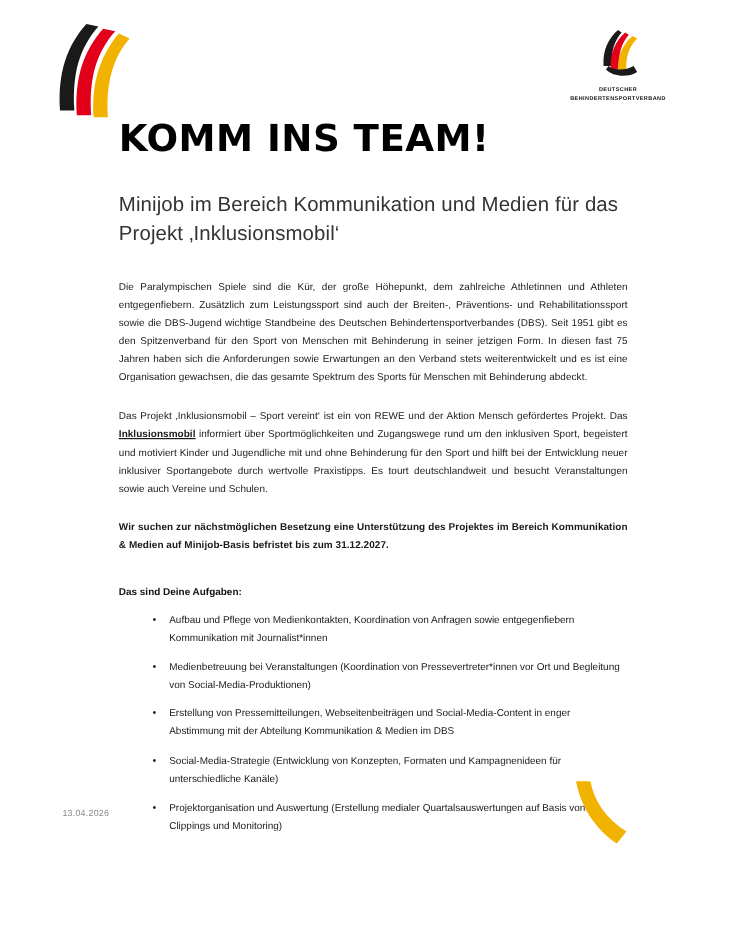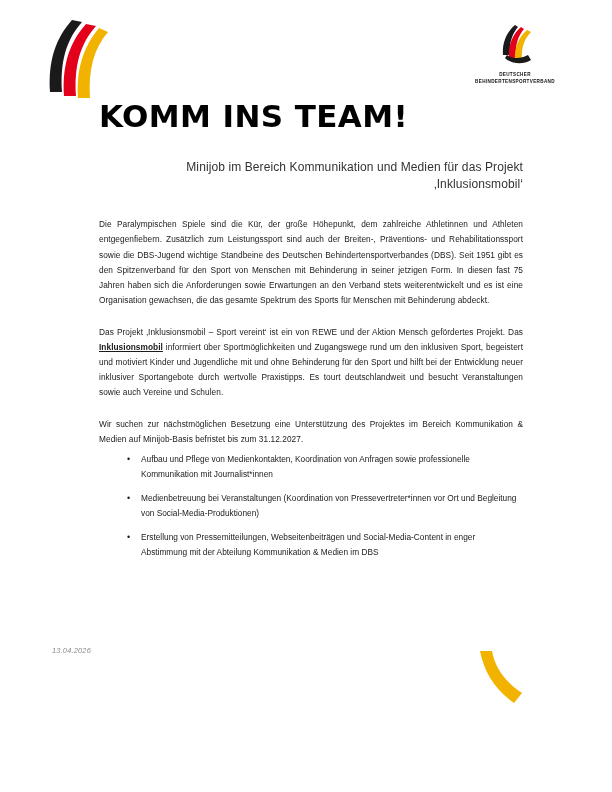--- a/index.html
+++ b/index.html
@@ -68,38 +68,37 @@
     font-size: 31px;
     font-weight: bold;
     letter-spacing: 0.4px;
     line-height: 1.05;
     margin: 0 0 26px 0;
     color: #000;
     text-transform: uppercase;
   }
 
   h2.subhead {
-    font-size: 12px;
+    font-size: 17px;
     font-weight: normal;
     line-height: 1.45;
     margin: 0 0 24px 0;
     color: #333333;
     letter-spacing: 0.1px;
-    text-align: right;
   }
 
   p.body {
     font-size: 8.3px;
     line-height: 1.82;
     margin: 0 0 17px 0;
     text-align: justify;
     color: #1a1a1a;
     letter-spacing: 0.05px;
   }
-  p.body.last { margin-bottom: 4px; }
+  p.body.last { margin-bottom: 24px; font-weight: bold; }
 
   p.tasks-title {
     font-size: 8.3px;
     line-height: 1.8;
     font-weight: bold;
     margin: 0 0 8px 0;
     color: #111;
   }
 
   ul.tasks {
@@ -123,24 +122,23 @@
     font-size: 9px;
     color: #1a1a1a;
   }
 
   .bold { font-weight: bold; text-decoration: underline; }
 
   
   .footer-date {
     position: absolute;
     left: 52px;
-    bottom: 64px;
+    bottom: 37px;
     font-size: 7.4px;
     color: #8a8a8a;
-    font-style: italic;
     letter-spacing: 0.2px;
   }
 
   .swoosh-br {
     position: absolute;
     right: 78px;
     bottom: 12px;
     width: 60px;
     height: 58px;
   }
@@ -178,25 +176,28 @@
     <h1 class="headline">KOMM INS TEAM!</h1>
 
     <h2 class="subhead">Minijob im Bereich Kommunikation und Medien für das Projekt ‚Inklusionsmobil‘</h2>
 
     <p class="body">Die Paralympischen Spiele sind die Kür, der große Höhepunkt, dem zahlreiche Athletinnen und Athleten entgegenfiebern. Zusätzlich zum Leistungssport sind auch der Breiten-, Präventions- und Rehabilitationssport sowie die DBS-Jugend wichtige Standbeine des Deutschen Behindertensportverbandes (DBS). Seit 1951 gibt es den Spitzenverband für den Sport von Menschen mit Behinderung in seiner jetzigen Form. In diesen fast 75 Jahren haben sich die Anforderungen sowie Erwartungen an den Verband stets weiterentwickelt und es ist eine Organisation gewachsen, die das gesamte Spektrum des Sports für Menschen mit Behinderung abdeckt.</p>
 
     <p class="body">Das Projekt ‚Inklusionsmobil – Sport vereint‘ ist ein von REWE und der Aktion Mensch gefördertes Projekt. Das <span class="bold">Inklusionsmobil</span> informiert über Sportmöglichkeiten und Zugangswege rund um den inklusiven Sport, begeistert und motiviert Kinder und Jugendliche mit und ohne Behinderung für den Sport und hilft bei der Entwicklung neuer inklusiver Sportangebote durch wertvolle Praxistipps. Es tourt deutschlandweit und besucht Veranstaltungen sowie auch Vereine und Schulen.</p>
 
     <p class="body last">Wir suchen zur nächstmöglichen Besetzung eine Unterstützung des Projektes im Bereich Kommunikation &amp; Medien auf Minijob-Basis befristet bis zum 31.12.2027.</p>
 
+    <p class="tasks-title">Das sind Deine Aufgaben:</p>
 
     <ul class="tasks">
-      <li>Aufbau und Pflege von Medienkontakten, Koordination von Anfragen sowie professionelle Kommunikation mit Journalist*innen</li>
+      <li>Aufbau und Pflege von Medienkontakten, Koordination von Anfragen sowie entgegenfiebern Kommunikation mit Journalist*innen</li>
       <li>Medienbetreuung bei Veranstaltungen (Koordination von Pressevertreter*innen vor Ort und Begleitung von Social-Media-Produktionen)</li>
       <li>Erstellung von Pressemitteilungen, Webseitenbeiträgen und Social-Media-Content in enger Abstimmung mit der Abteilung Kommunikation &amp; Medien im DBS</li>
+      <li>Social-Media-Strategie (Entwicklung von Konzepten, Formaten und Kampagnenideen für unterschiedliche Kanäle)</li>
+      <li>Projektorganisation und Auswertung (Erstellung medialer Quartalsauswertungen auf Basis von Clippings und Monitoring)</li>
     </ul>
 
   </div>
 
   <div class="footer-date">13.04.2026</div>
 
   <div class="swoosh-br">
     <svg width="60" height="58" viewBox="0 0 60 58" xmlns="http://www.w3.org/2000/svg">
       <path d="M6 2 C 10 22, 20 40, 40 54 L 48 44 C 30 32, 21 18, 18 2 Z" fill="#f2b200"></path>
     </svg>

